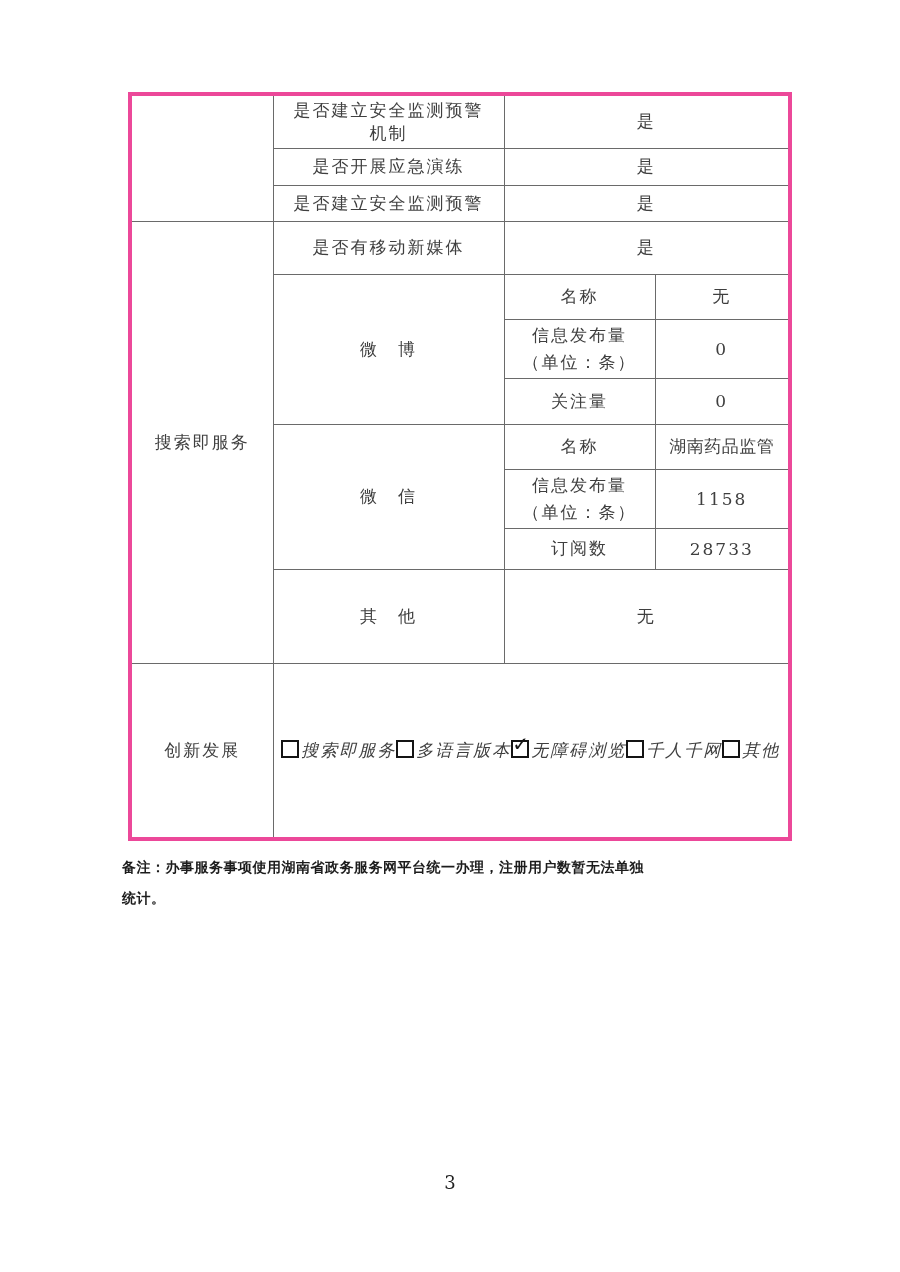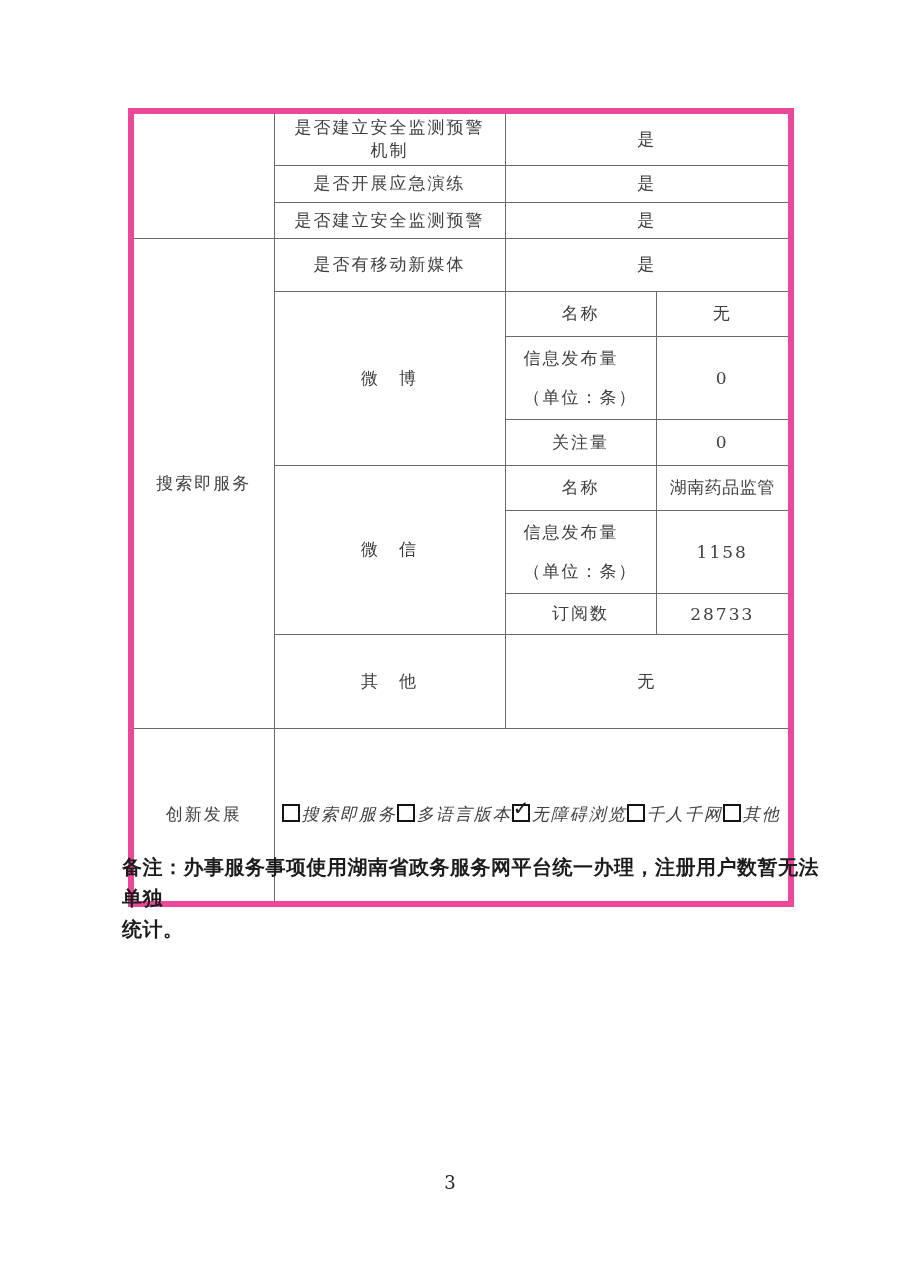--- a/index.html
+++ b/index.html
@@ -7,39 +7,39 @@
     position:relative;
     width:900px;height:1272px;
     margin:0 auto;
     background:#ffffff;
     font-family:"DejaVu Serif","Liberation Serif",serif;
     color:#3f3f3f;
     overflow:hidden;
   }
   table.report{
     position:absolute;
-    left:128px;top:108px;
+    left:128px;top:92px;
     width:660px;
     border-collapse:collapse;
     table-layout:fixed;
-    border:6px solid #ec4899;
+    border:4px solid #ec4899;
   }
   table.report td{
     border:1px solid #6a6a6a;
     text-align:center;
     vertical-align:middle;
     font-size:17px;
     letter-spacing:2px;
     color:#3f3f3f;
     padding:2px 5px;
     overflow:hidden;
   }
   td.num{letter-spacing:1px;}
   .pre{white-space:pre-line;}
-  .ml{display:inline-block;text-align:left;white-space:pre-line;line-height:39px;}
+  .ml{display:inline-block;text-align:center;white-space:pre-line;line-height:27px;}
   .cbline{letter-spacing:1px;font-style:italic;}
   .opt{white-space:nowrap;}
   .cb{
     display:inline-block;
     width:14px;height:14px;
     border:2.5px solid #141414;
     vertical-align:-2px;
     margin-right:2px;
     position:relative;
     background:#fff;
@@ -51,21 +51,21 @@
     font-weight:bold;
     color:#141414;
     line-height:20px;
     letter-spacing:0;
     font-family:"DejaVu Sans","Liberation Sans",sans-serif;
   }
   .note{
     position:absolute;
     left:122px;top:852px;
     width:700px;
-    font-size:20px;
+    font-size:14px;
     font-weight:bold;
     color:#1c1c1c;
     line-height:31px;
     letter-spacing:0.5px;
     white-space:pre-line;
     margin:0;
   }
   .page-number{
     position:absolute;
     left:0;top:1172px;

